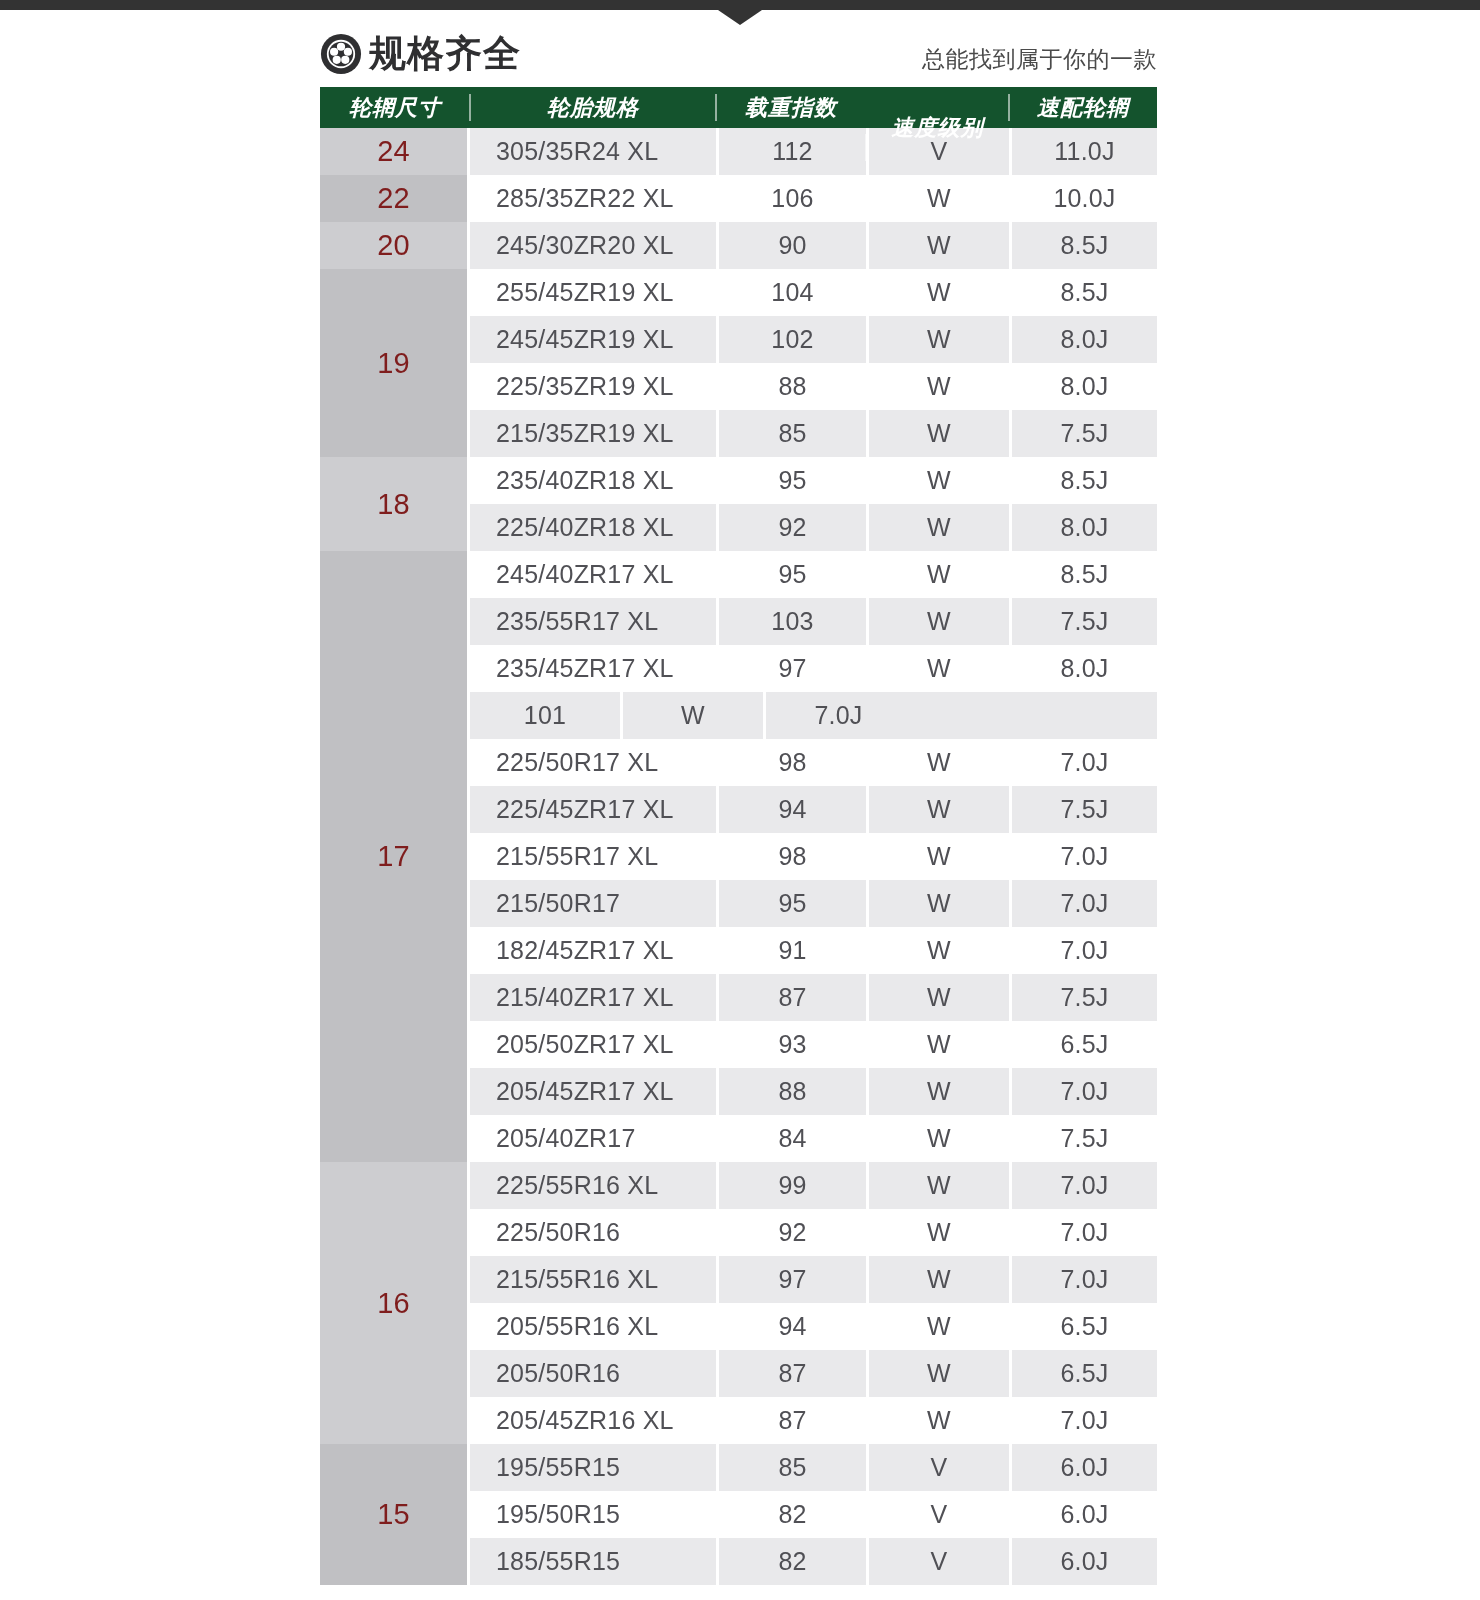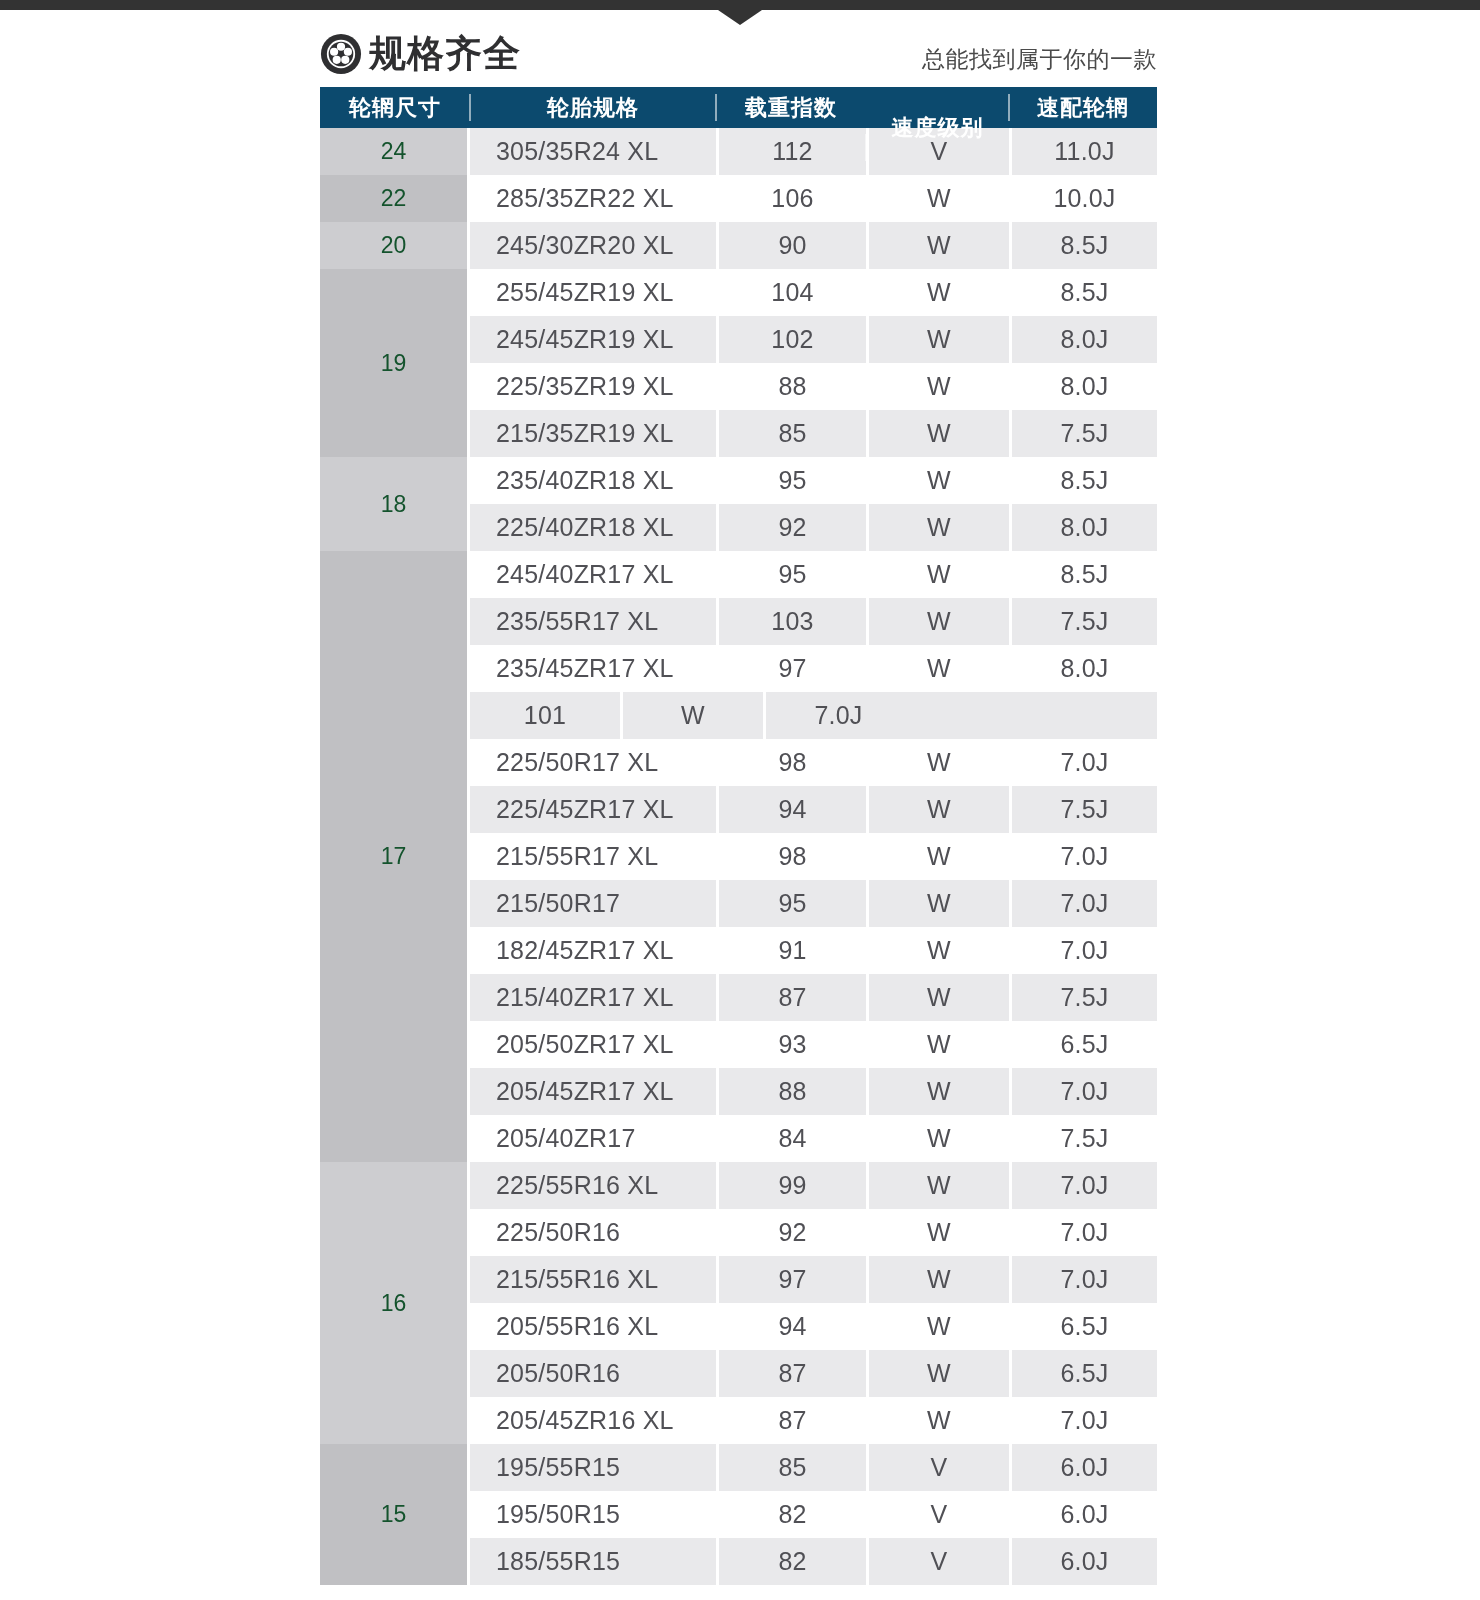--- a/index.html
+++ b/index.html
@@ -18,31 +18,31 @@
 
   
   .section-head{margin-top:31px;height:44px;display:flex;justify-content:space-between;align-items:flex-end;}
   .title-left{display:flex;align-items:center;gap:7px;}
   .title-left svg{display:block;}
   .sec-title{font-size:37px;font-weight:700;color:#2f2f31;line-height:1;letter-spacing:1px;padding-bottom:1px;}
   .sec-sub{font-size:23px;color:#4a4a4a;line-height:1;padding-bottom:4px;letter-spacing:0.5px;margin-left:24px;}
 
   
   .spec-table{margin-top:12px;width:837px;}
-  .thead{display:flex;height:41px;background:#0c4a6e;}
+  .thead{display:flex;height:41px;background:#14532d;font-style:italic;}
   .th{position:relative;display:flex;align-items:center;justify-content:center;
       color:#ffffff;font-size:22px;font-weight:700;letter-spacing:1px;box-sizing:border-box;}
   .th + .th::before{content:"";position:absolute;left:-1px;top:7px;height:27px;width:2px;
       background:rgba(255,255,255,0.55);}
   .c0{width:17.92%;} .c1{width:29.39%;text-align:right;} .c2{width:17.92%;border-radius:20px;} .c3{width:17.09%;margin-top:40px;} .c4{width:17.68%;}
 
   .group{display:flex;align-items:stretch;}
   .rim-cell{width:17.92%;box-sizing:border-box;border-right:3px solid #ffffff;
       display:flex;align-items:center;justify-content:center;
-      font-size:23px;color:#14532d;}
+      font-size:29px;color:#7f1d1d;}
   .rim-light{background:#cdcdd0;}
   .rim-dark{background:#c0c0c3;}
   .group-rows{flex:1;display:flex;flex-direction:column;}
   .row{display:flex;height:47px;}
   .row.even{background:#e9e9eb;}
   .row.odd{background:#ffffff;}
   .td{box-sizing:border-box;display:flex;align-items:center;justify-content:center;
       font-size:25px;color:#505055;letter-spacing:0.2px;}
   .td + .td{border-left:3px solid #ffffff;}
   .b0{width:35.81%;justify-content:flex-start;padding-left:26px;border-radius:12px;}

